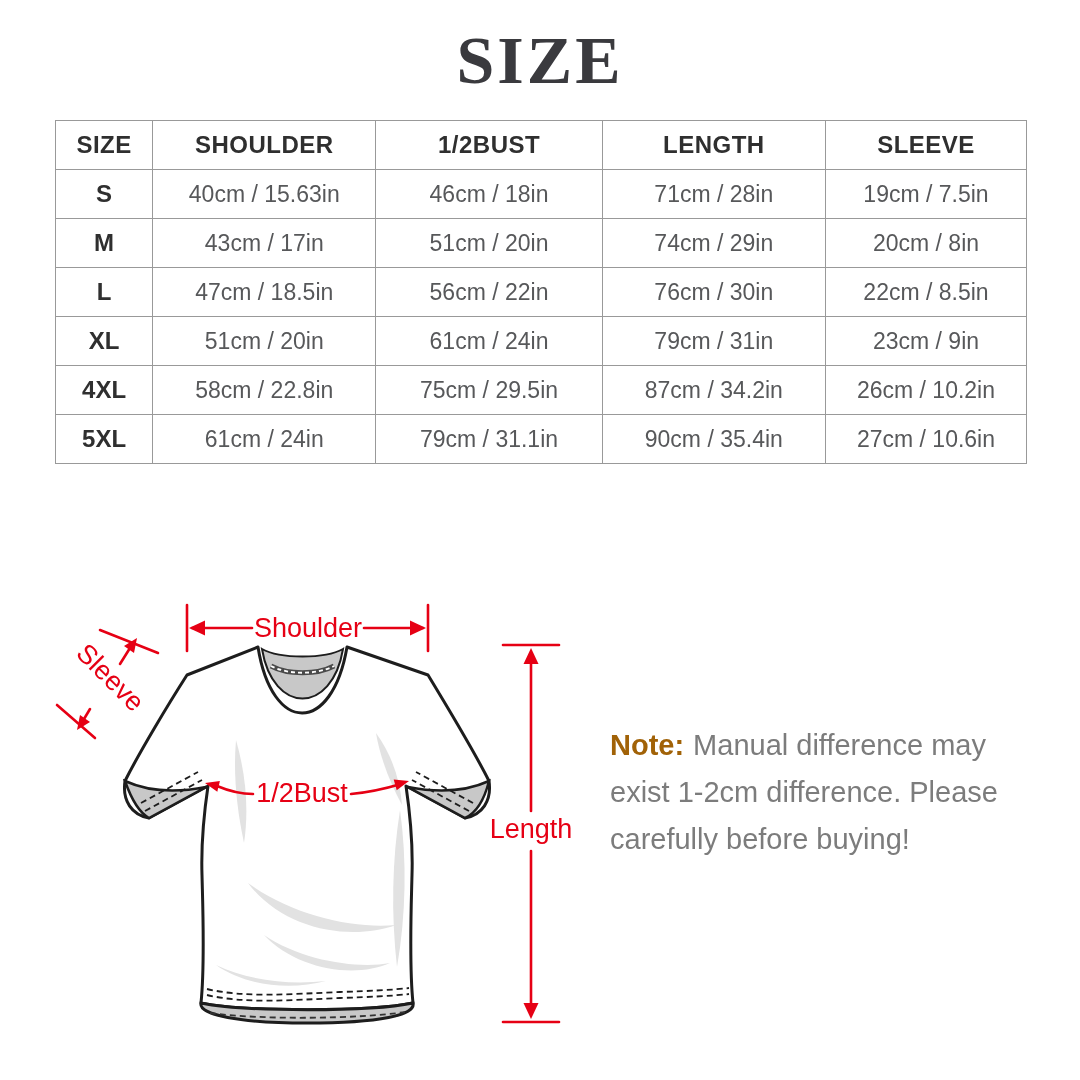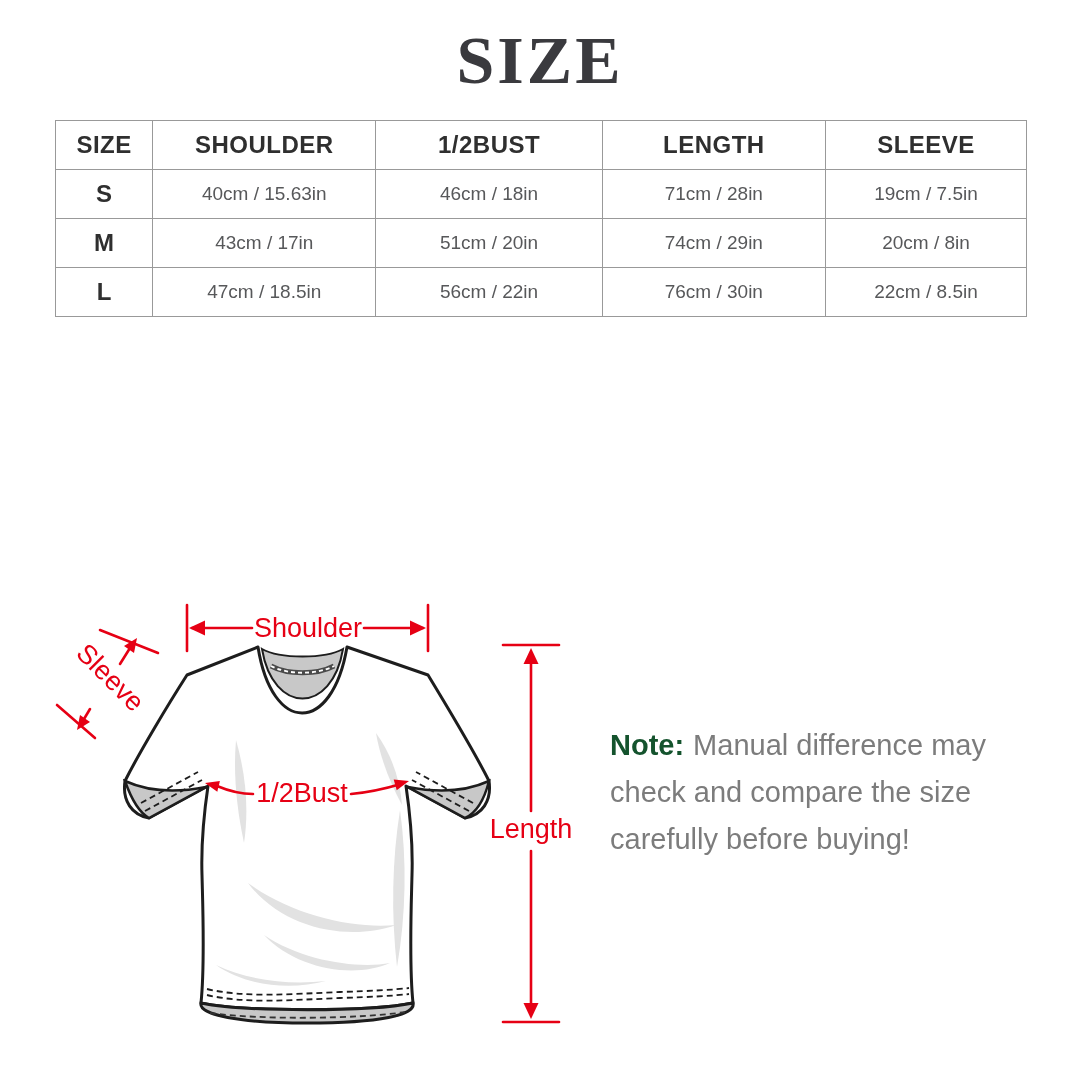--- a/index.html
+++ b/index.html
@@ -18,38 +18,38 @@
     position:absolute;left:55px;top:120px;width:972px;
     border-collapse:collapse;table-layout:fixed;
   }
   .size-table th,.size-table td{
     border:1px solid #999999;height:48px;text-align:center;vertical-align:middle;
     padding:0;
   }
   .size-table th{
     font-size:24px;font-weight:bold;color:#2f2f2f;letter-spacing:0.5px;
   }
-  .size-table td{font-size:19px;color:#57585a;}
+  .size-table td{font-size:23px;color:#57585a;}
   .size-table td.size-col{font-size:24px;font-weight:bold;color:#2f2f2f;}
   
   .diagram{position:absolute;left:40px;top:585px;}
   .shirt-line{fill:#ffffff;stroke:#1d1d1d;stroke-width:3;stroke-linejoin:round;}
   .fold{fill:#e2e2e2;stroke:none;}
   .stitch{fill:none;stroke:#1d1d1d;stroke-width:1.8;stroke-dasharray:6 4;}
   .red{stroke:#e60014;stroke-width:2.6;fill:none;}
   .redf{fill:#e60014;stroke:none;}
   .rlabel{
     fill:#e60014;font-family:"Liberation Sans",sans-serif;font-size:27px;
   }
   
   .note{
     position:absolute;left:610px;top:722px;width:430px;
     font-size:29px;line-height:47px;color:#7c7c7c;
   }
-  .note .note-prefix{font-weight:bold;color:#14532d;margin-right:9px;}
+  .note .note-prefix{font-weight:bold;color:#a16207;margin-right:9px;}
 </style>
 </head>
 <body>
 
 <div class="page">
 
   <div class="page-title">SIZE</div>
 
   <table class="size-table">
     <colgroup>
@@ -83,20 +83,41 @@
           <td>74cm / 29in</td>
           <td>20cm / 8in</td>
         </tr>
         <tr>
           <td class="size-col">L</td>
           <td>47cm / 18.5in</td>
           <td>56cm / 22in</td>
           <td>76cm / 30in</td>
           <td>22cm / 8.5in</td>
         </tr>
+        <tr>
+          <td class="size-col">XL</td>
+          <td>51cm / 20in</td>
+          <td>61cm / 24in</td>
+          <td>79cm / 31in</td>
+          <td>23cm / 9in</td>
+        </tr>
+        <tr>
+          <td class="size-col">4XL</td>
+          <td>58cm / 22.8in</td>
+          <td>75cm / 29.5in</td>
+          <td>87cm / 34.2in</td>
+          <td>26cm / 10.2in</td>
+        </tr>
+        <tr>
+          <td class="size-col">5XL</td>
+          <td>61cm / 24in</td>
+          <td>79cm / 31.1in</td>
+          <td>90cm / 35.4in</td>
+          <td>27cm / 10.6in</td>
+        </tr>
       </tbody>
   </table>
 
   <svg class="diagram" width="540" height="470" viewBox="0 0 540 470">
     <g>
 
       <path class="shirt-line" d="M147,90 L218,62 C232,150 292,150 307,62 L388,90
            C405,118 435,168 449,196 C452,216 442,230 425,233 L366,201
            C371,235 373,260 372,290 C371,330 369,380 373,418
            C330,427 205,427 161,418
@@ -164,17 +185,17 @@
         <line class="red" x1="491" y1="266" x2="491" y2="424"></line>
         <polygon class="redf" points="491,63 483.5,79 498.5,79"></polygon>
         <polygon class="redf" points="491,434 483.5,418 498.5,418"></polygon>
         <text class="rlabel" x="491" y="253" text-anchor="middle">Length</text>
       </g>
     </g>
   </svg>
 
   <div class="note">
     <div><span class="note-prefix">Note:</span><span>Manual difference may</span></div>
-    <div>check and compare the size</div>
+    <div>exist 1-2cm difference. Please</div>
     <div>carefully before buying!</div>
   </div>
 
 </div>
 
 </body></html>

